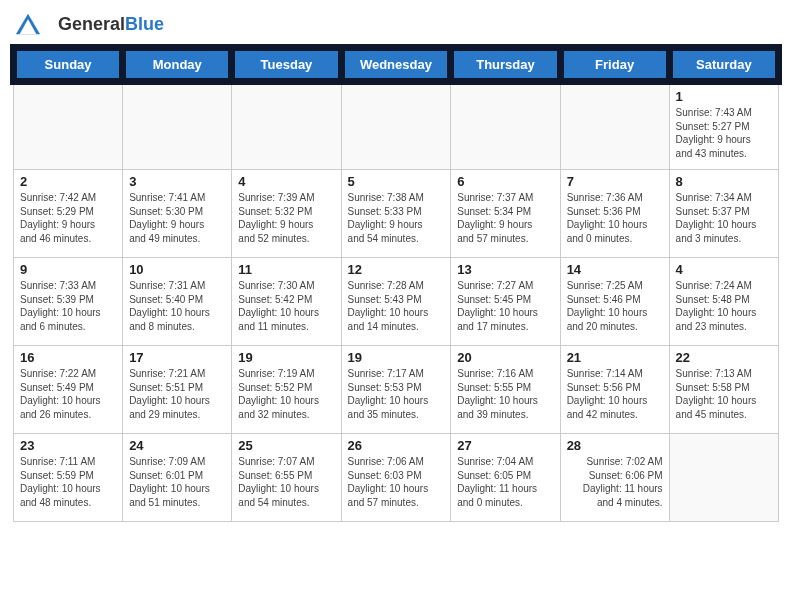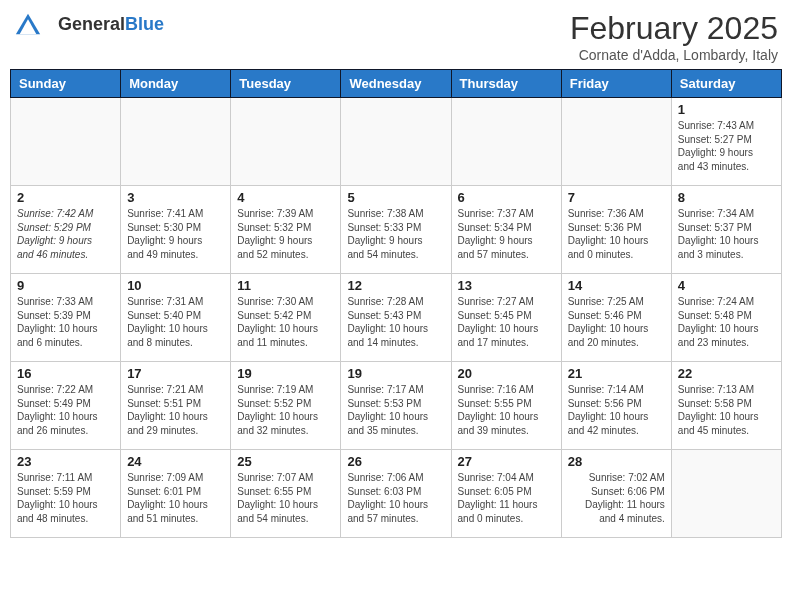--- a/index.html
+++ b/index.html
@@ -46,25 +46,25 @@
       color: #555;
     }
     .calendar {
       width: 100%;
       border-collapse: collapse;
       border: 1px solid #ccc;
     }
     .calendar th {
       background: #2979c8;
       color: #fff;
-      text-align: left;
+      text-align: center;
       padding: 6px 8px;
       font-size: 13px;
       font-weight: bold;
-      border: 1px solid #0f172a;
+      border: 7px solid #0f172a;
     }
     .calendar td {
       vertical-align: top;
       border: 1px solid #ccc;
       padding: 4px 6px;
       width: 110px;
       min-height: 80px;
       height: 88px;
       font-size: 10.5px;
       color: #333;
@@ -96,24 +96,20 @@
     <svg class="logo-icon" viewBox="0 0 30 30" xmlns="http://www.w3.org/2000/svg">
       <polygon points="15,4 28,26 2,26" fill="#2979c8"></polygon>
       <polygon points="15,10 24,26 6,26" fill="#fff"></polygon>
     </svg>
     <div>
       <div class="logo-text">
         <span class="logo-general">General</span><span class="logo-blue">Blue</span>
       </div>
     </div>
   </div>
-  <div class="title-block">
-    <div class="month-title">February 2025</div>
-    <div class="location">Cornate d'Adda, Lombardy, Italy</div>
-  </div>
 </div>
 
 <table class="calendar">
   <thead>
     <tr>
     <th>Sunday</th>
         <th>Monday</th>
         <th>Tuesday</th>
         <th>Wednesday</th>
         <th>Thursday</th>
@@ -133,21 +129,21 @@
           <div class="day-number">1</div>
           <div class="day-info" style="white-space: pre-line;">Sunrise: 7:43 AM
 Sunset: 5:27 PM
 Daylight: 9 hours
 and 43 minutes.</div>
         </td>
       </tr>
       <tr>
         <td>
           <div class="day-number">2</div>
-          <div class="day-info" style="white-space: pre-line; font-style: italic;">Sunrise: 7:42 AM
+          <div class="day-info" style="white-space: pre-line;">Sunrise: 7:42 AM
 Sunset: 5:29 PM
 Daylight: 9 hours
 and 46 minutes.</div>
         </td>
         <td>
           <div class="day-number">3</div>
           <div class="day-info" style="white-space: pre-line;">Sunrise: 7:41 AM
 Sunset: 5:30 PM
 Daylight: 9 hours
 and 49 minutes.</div>

